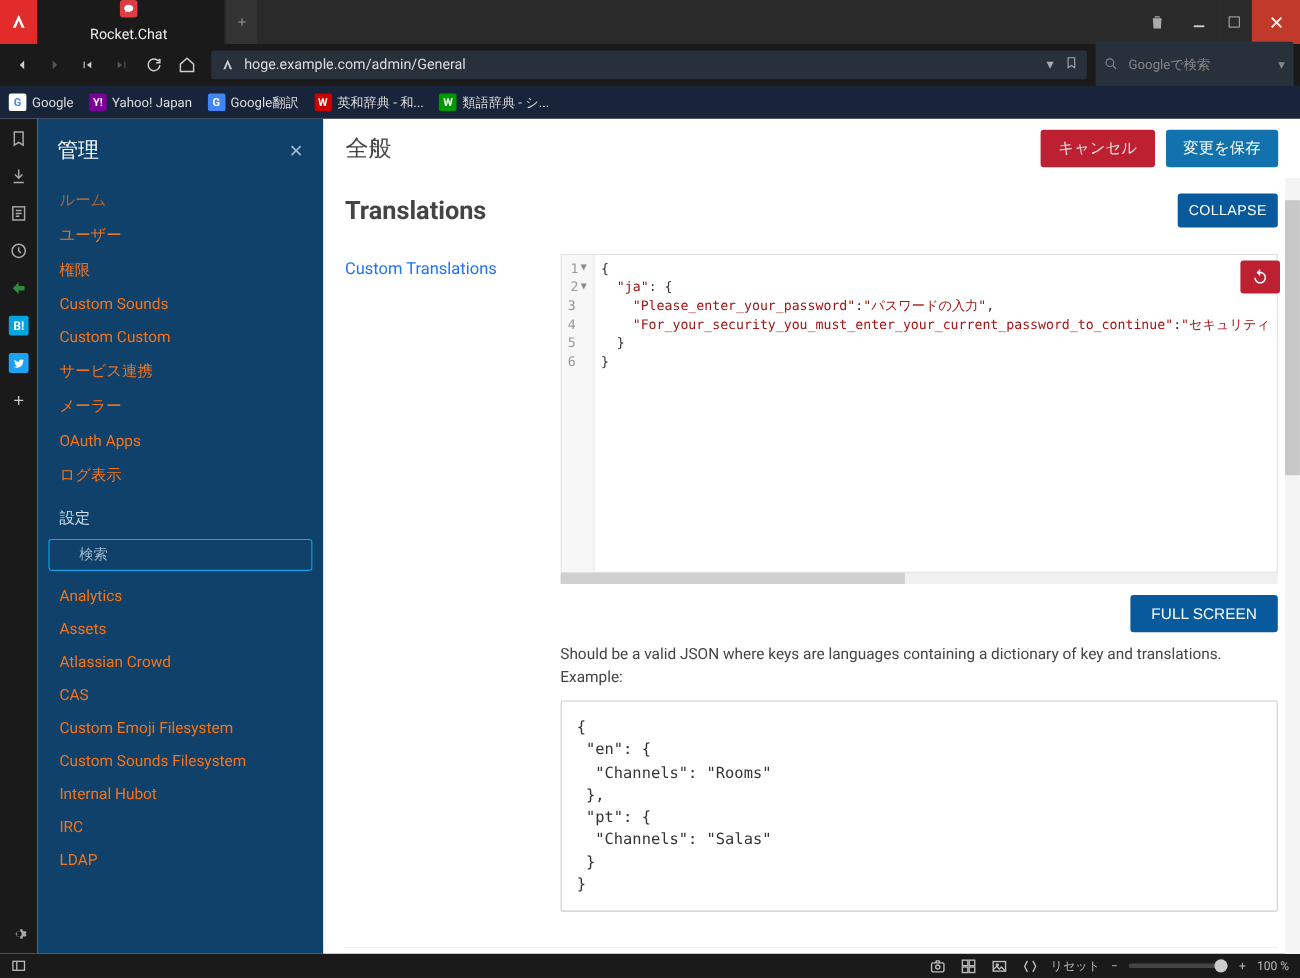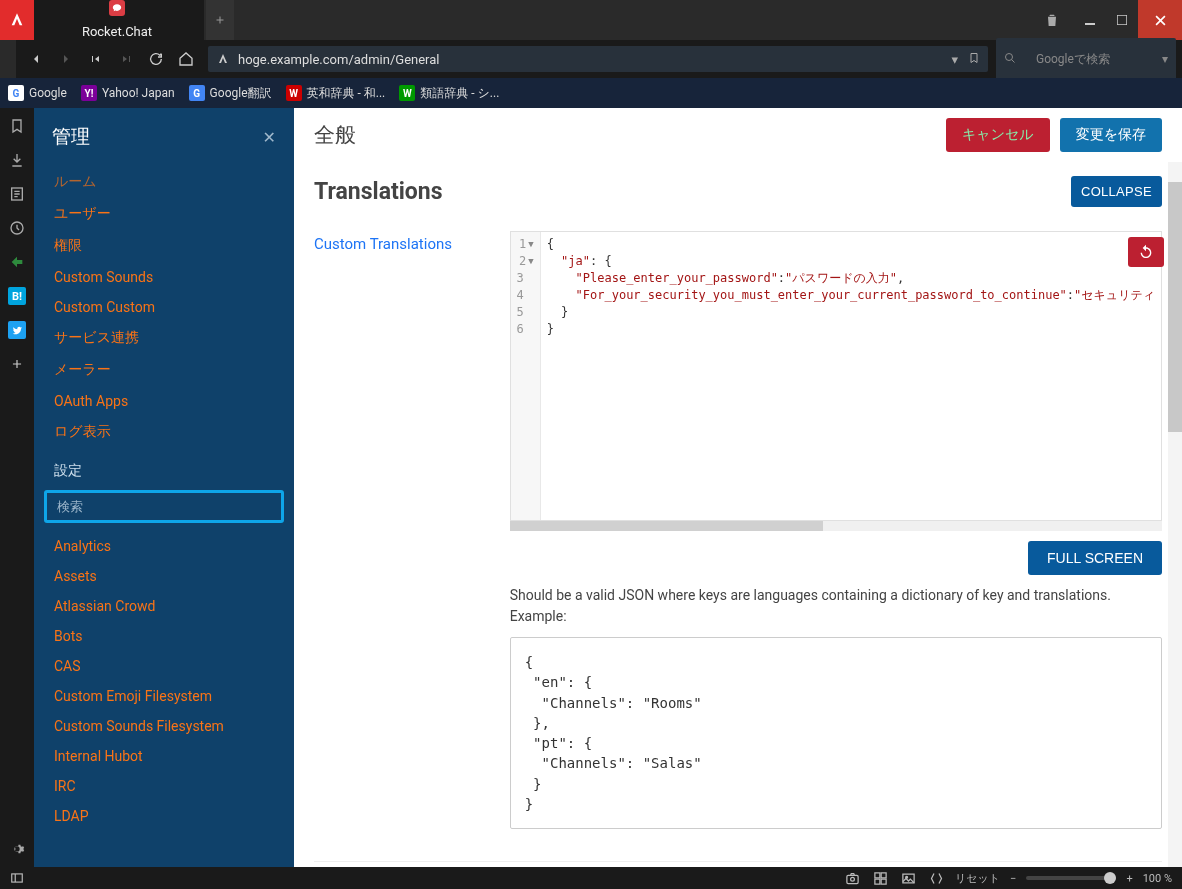--- a/index.html
+++ b/index.html
@@ -16,27 +16,27 @@
 .tab-favicon svg { fill: #fff; }
 .tab-new { width: 28px; display: flex; align-items: center; justify-content: center; color: #999; background: #333; margin-left: 2px; }
 .titlebar-right { margin-left: auto; display: flex; align-items: stretch; }
 .trash-btn { width: 44px; display: flex; align-items: center; justify-content: center; color: #aaa; }
 .win-btn { width: 32px; display: flex; align-items: center; justify-content: center; color: #ccc; background: #2a2a2a; }
 .win-btn.min { }
 .win-btn.max { }
 .win-btn.close { background: #c0392b; width: 44px; }
 
 
-.navbar { height: 38px; background: #1a1a1a; display: flex; align-items: center; padding: 0 6px; gap: 2px; margin-left: 16px; }
+.navbar { height: 38px; background: #1a1a1a; display: flex; align-items: center; padding: 0 6px; gap: 2px; }
 .nav-btn { width: 28px; height: 28px; display: flex; align-items: center; justify-content: center; color: #ccc; cursor: pointer; }
 .nav-btn.dim { color: #555; }
 .url-bar { flex: 1; height: 26px; background: #28313b; border-radius: 2px; display: flex; align-items: center; padding: 0 8px; gap: 8px; color: #ddd; font-size: 13px; margin: 0 6px; }
 .url-icon { width: 14px; height: 14px; display: flex; align-items: center; justify-content: center; }
 .url-right { display: flex; align-items: center; gap: 10px; color: #aaa; }
-.search-bar { width: 180px; height: 42px; background: #28313b; border-radius: 2px; display: flex; align-items: center; padding: 0 8px; gap: 20px; color: #888; font-size: 12px; }
+.search-bar { width: 180px; height: 42px; background: #28313b; border-radius: 2px; display: flex; align-items: center; padding: 0 8px; gap: 10px; color: #888; font-size: 12px; }
 
 
 .bookmarks { height: 30px; background: #17243a; display: flex; align-items: center; padding: 0 8px; gap: 14px; font-size: 12px; }
 .bm-item { display: flex; align-items: center; gap: 5px; color: #ddd; cursor: pointer; }
 .bm-ico { width: 16px; height: 16px; border-radius: 2px; display: flex; align-items: center; justify-content: center; font-size: 10px; font-weight: bold; }
 
 
 .body-area { flex: 1; display: flex; background: #fff; overflow: hidden; }
 
 
@@ -47,30 +47,30 @@
 
 
 .admin-sidebar { width: 260px; background: #0f416a; color: #fff; display: flex; flex-direction: column; overflow: hidden; }
 .admin-header { display: flex; align-items: center; justify-content: space-between; padding: 16px 18px; }
 .admin-title { font-size: 19px; font-weight: 400; }
 .admin-close { color: #9fb8cc; cursor: pointer; font-size: 16px; }
 .admin-nav { flex: 1; overflow-y: auto; padding: 0 10px 10px 10px; }
 .admin-nav-item { padding: 7px 10px; font-size: 14px; color: #f97316; cursor: pointer; border-radius: 2px; }
 .admin-nav-heading { padding: 14px 10px 6px 10px; font-size: 14px; color: #cfe0ed; }
 .admin-search { margin: 4px 0 8px 0; }
-.admin-search input { width: 100%; background: transparent; border: 3px solid #0ea5e9; border-radius: 3px; padding: 6px 10px; color: #fff; font-size: 13px; outline: none; }
+.admin-search input { width: 100%; background: transparent; border: 1px solid #0ea5e9; border-radius: 3px; padding: 6px 27px; color: #fff; font-size: 13px; outline: none; font-family: Liberation Mono, monospace; }
 .admin-search input::placeholder { color: #9fb8cc; }
 
 
 .main { flex: 1; display: flex; flex-direction: column; overflow: hidden; background: #fff; position: relative; }
 .main-header { height: 54px; display: flex; align-items: center; justify-content: space-between; padding: 0 20px; border-bottom: 0; }
 .main-title { font-size: 21px; color: #444; }
 .main-actions { display: flex; gap: 10px; }
 .btn { padding: 8px 16px; border-radius: 3px; font-size: 14px; border: none; cursor: pointer; }
-.btn-danger { background: #bc2031; color: #86efac; font-family: Liberation Serif, serif; }
+.btn-danger { background: #bc2031; color: #e5e5e5; font-family: Liberation Serif, serif; }
 .btn-primary { background: #1272ad; color: #fff; }
 .main-scroll { flex: 1; overflow-y: auto; padding: 0 20px 20px 20px; }
 
 .section-head { display: flex; align-items: center; justify-content: space-between; padding: 14px 0; }
 .section-title { font-size: 23px; font-weight: 700; color: #444; }
 .collapse-btn { background: #085a9c; color: #fff; border: none; padding: 8px 10px; border-radius: 3px; font-size: 13px; cursor: pointer; letter-spacing: 0.3px; }
 
 .field-row { display: flex; padding: 10px 0; gap: 20px; }
 .field-label { width: 195px; color: #1d74f5; font-size: 15px; padding-top: 4px; }
 .field-body { flex: 1; display: flex; flex-direction: column; gap: 10px; }
@@ -310,21 +310,20 @@
             <div class="admin-nav-item">ログ表示</div>
           </div>
         <div class="admin-nav-heading">設定</div>
         <div class="admin-search">
           <input type="text" placeholder="検索" style="">
         </div>
         <div id="nav-settings">
             <div class="admin-nav-item">Analytics</div>
             <div class="admin-nav-item">Assets</div>
             <div class="admin-nav-item">Atlassian Crowd</div>
-            <div class="admin-nav-item">Bots</div>
             <div class="admin-nav-item">CAS</div>
             <div class="admin-nav-item">Custom Emoji Filesystem</div>
             <div class="admin-nav-item">Custom Sounds Filesystem</div>
             <div class="admin-nav-item">Internal Hubot</div>
             <div class="admin-nav-item">IRC</div>
             <div class="admin-nav-item">LDAP</div>
           </div>
       </div>
     </div>
 

